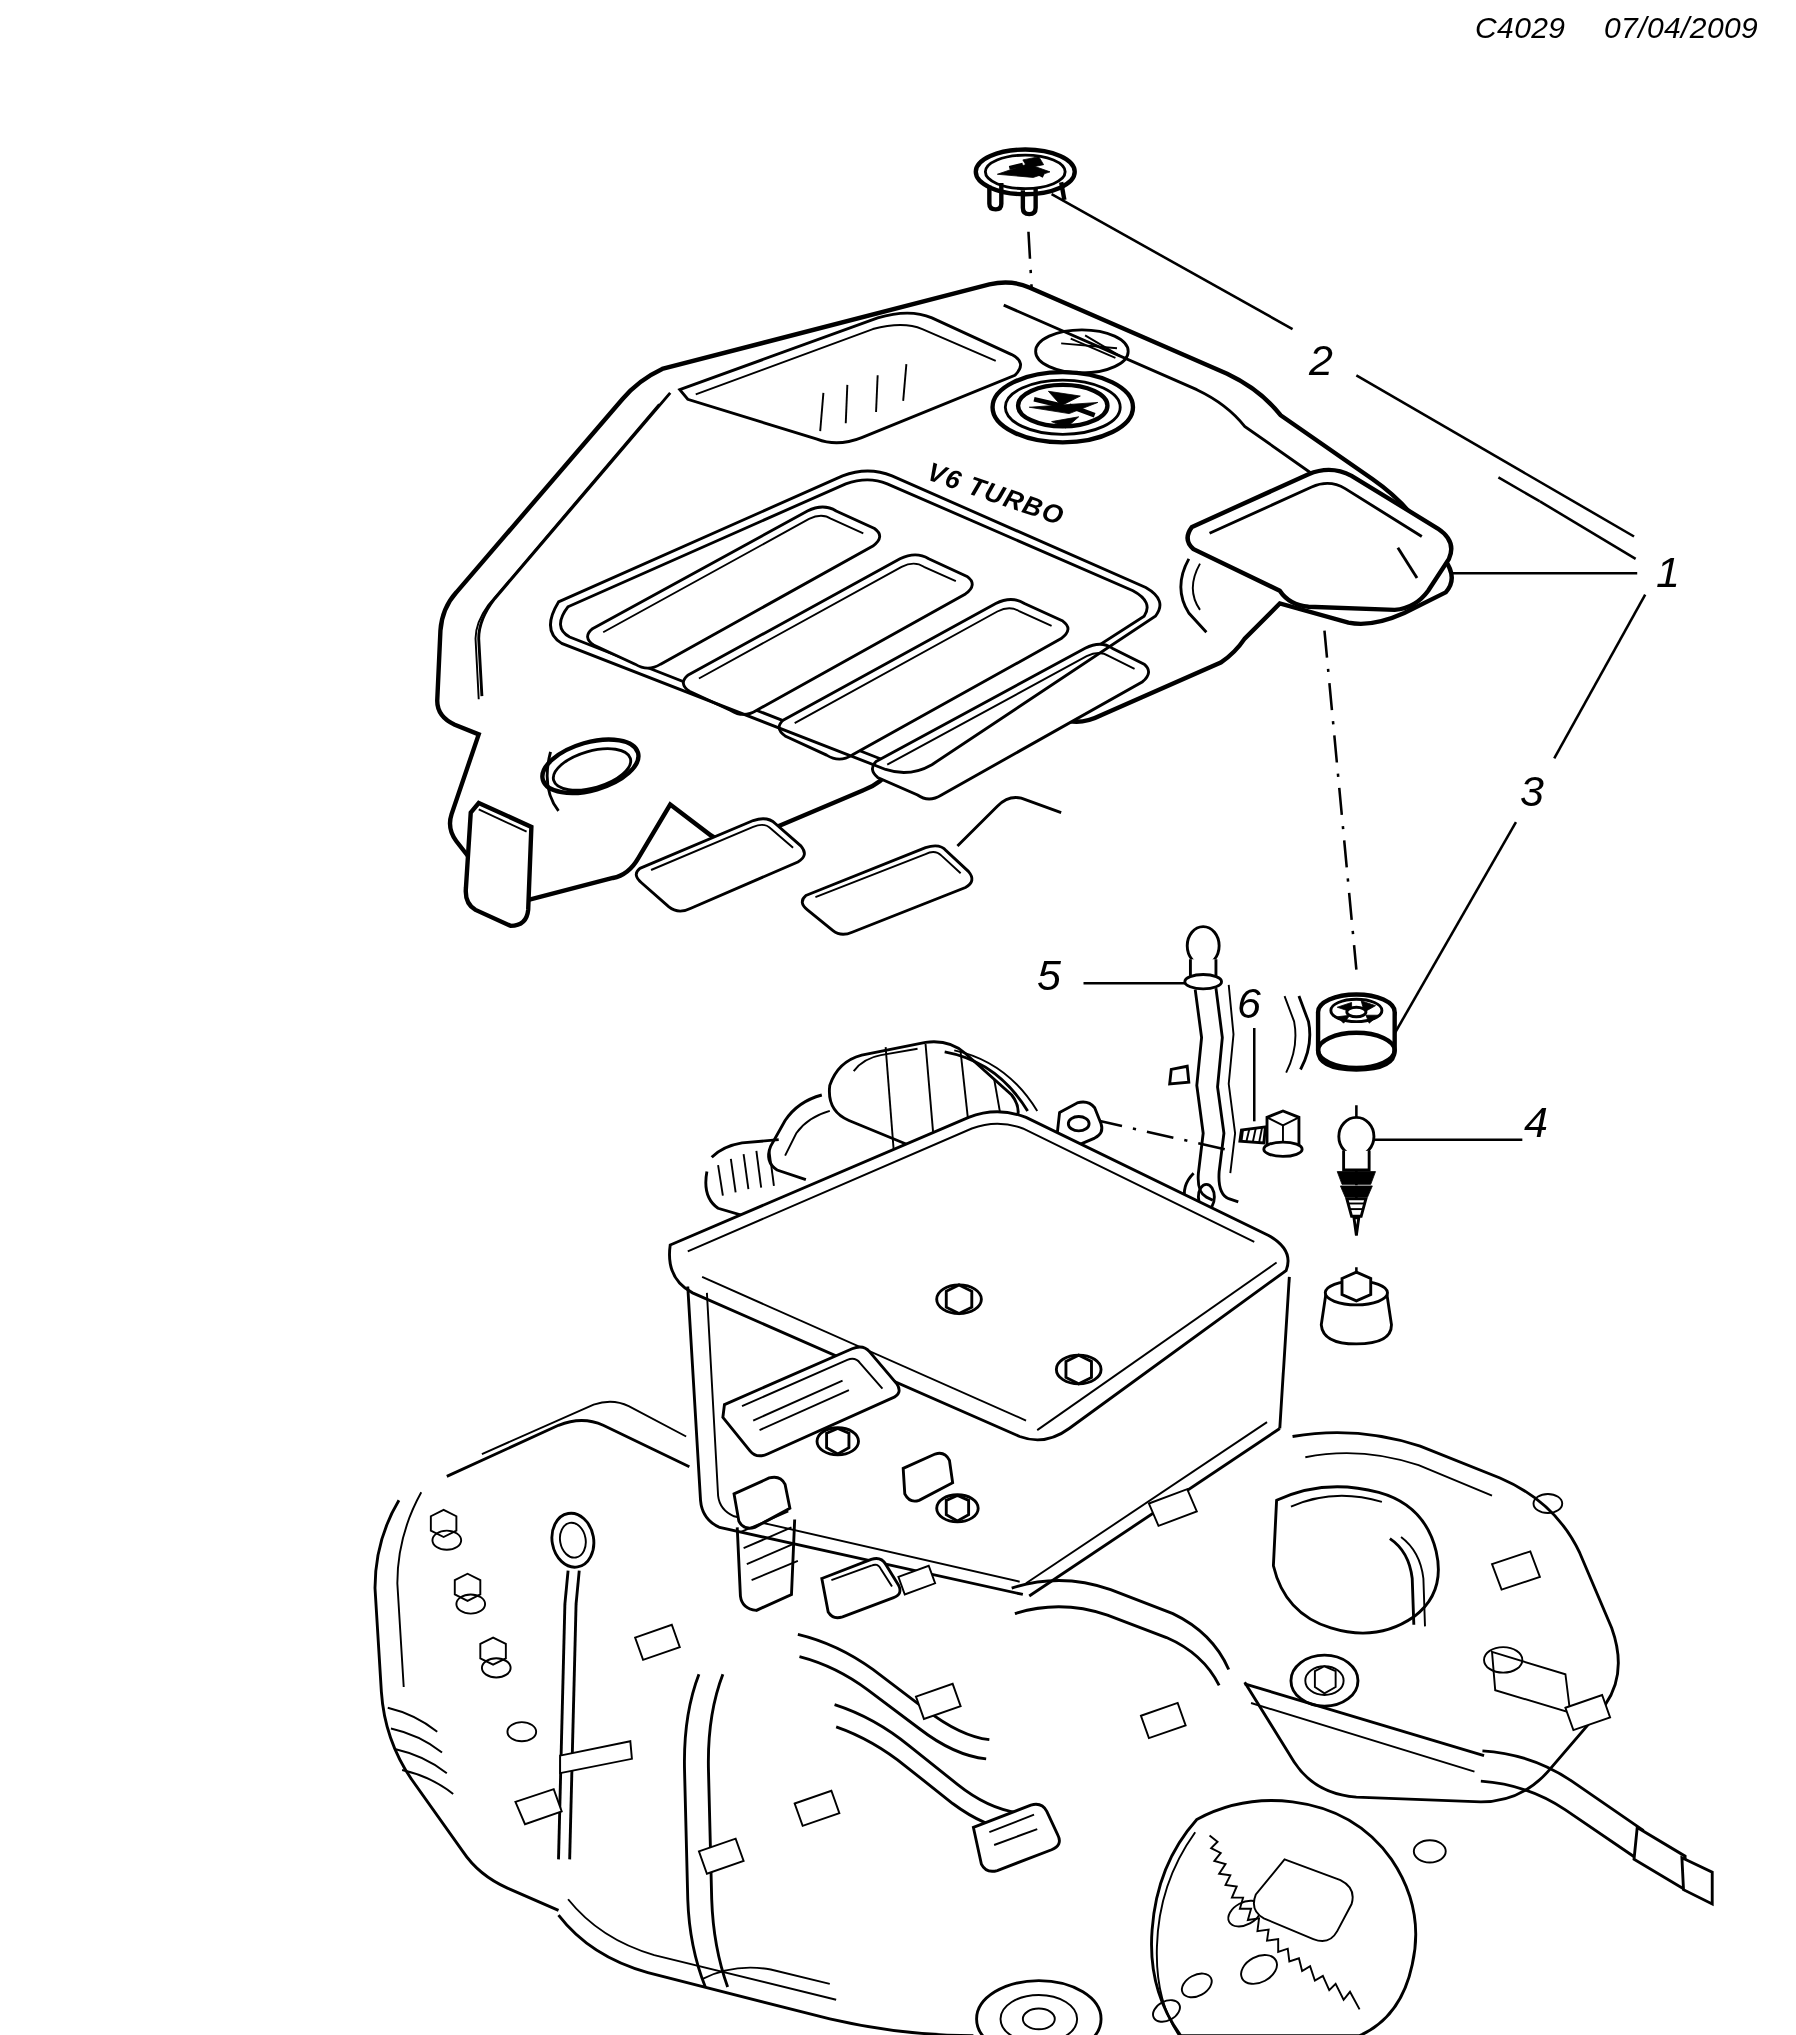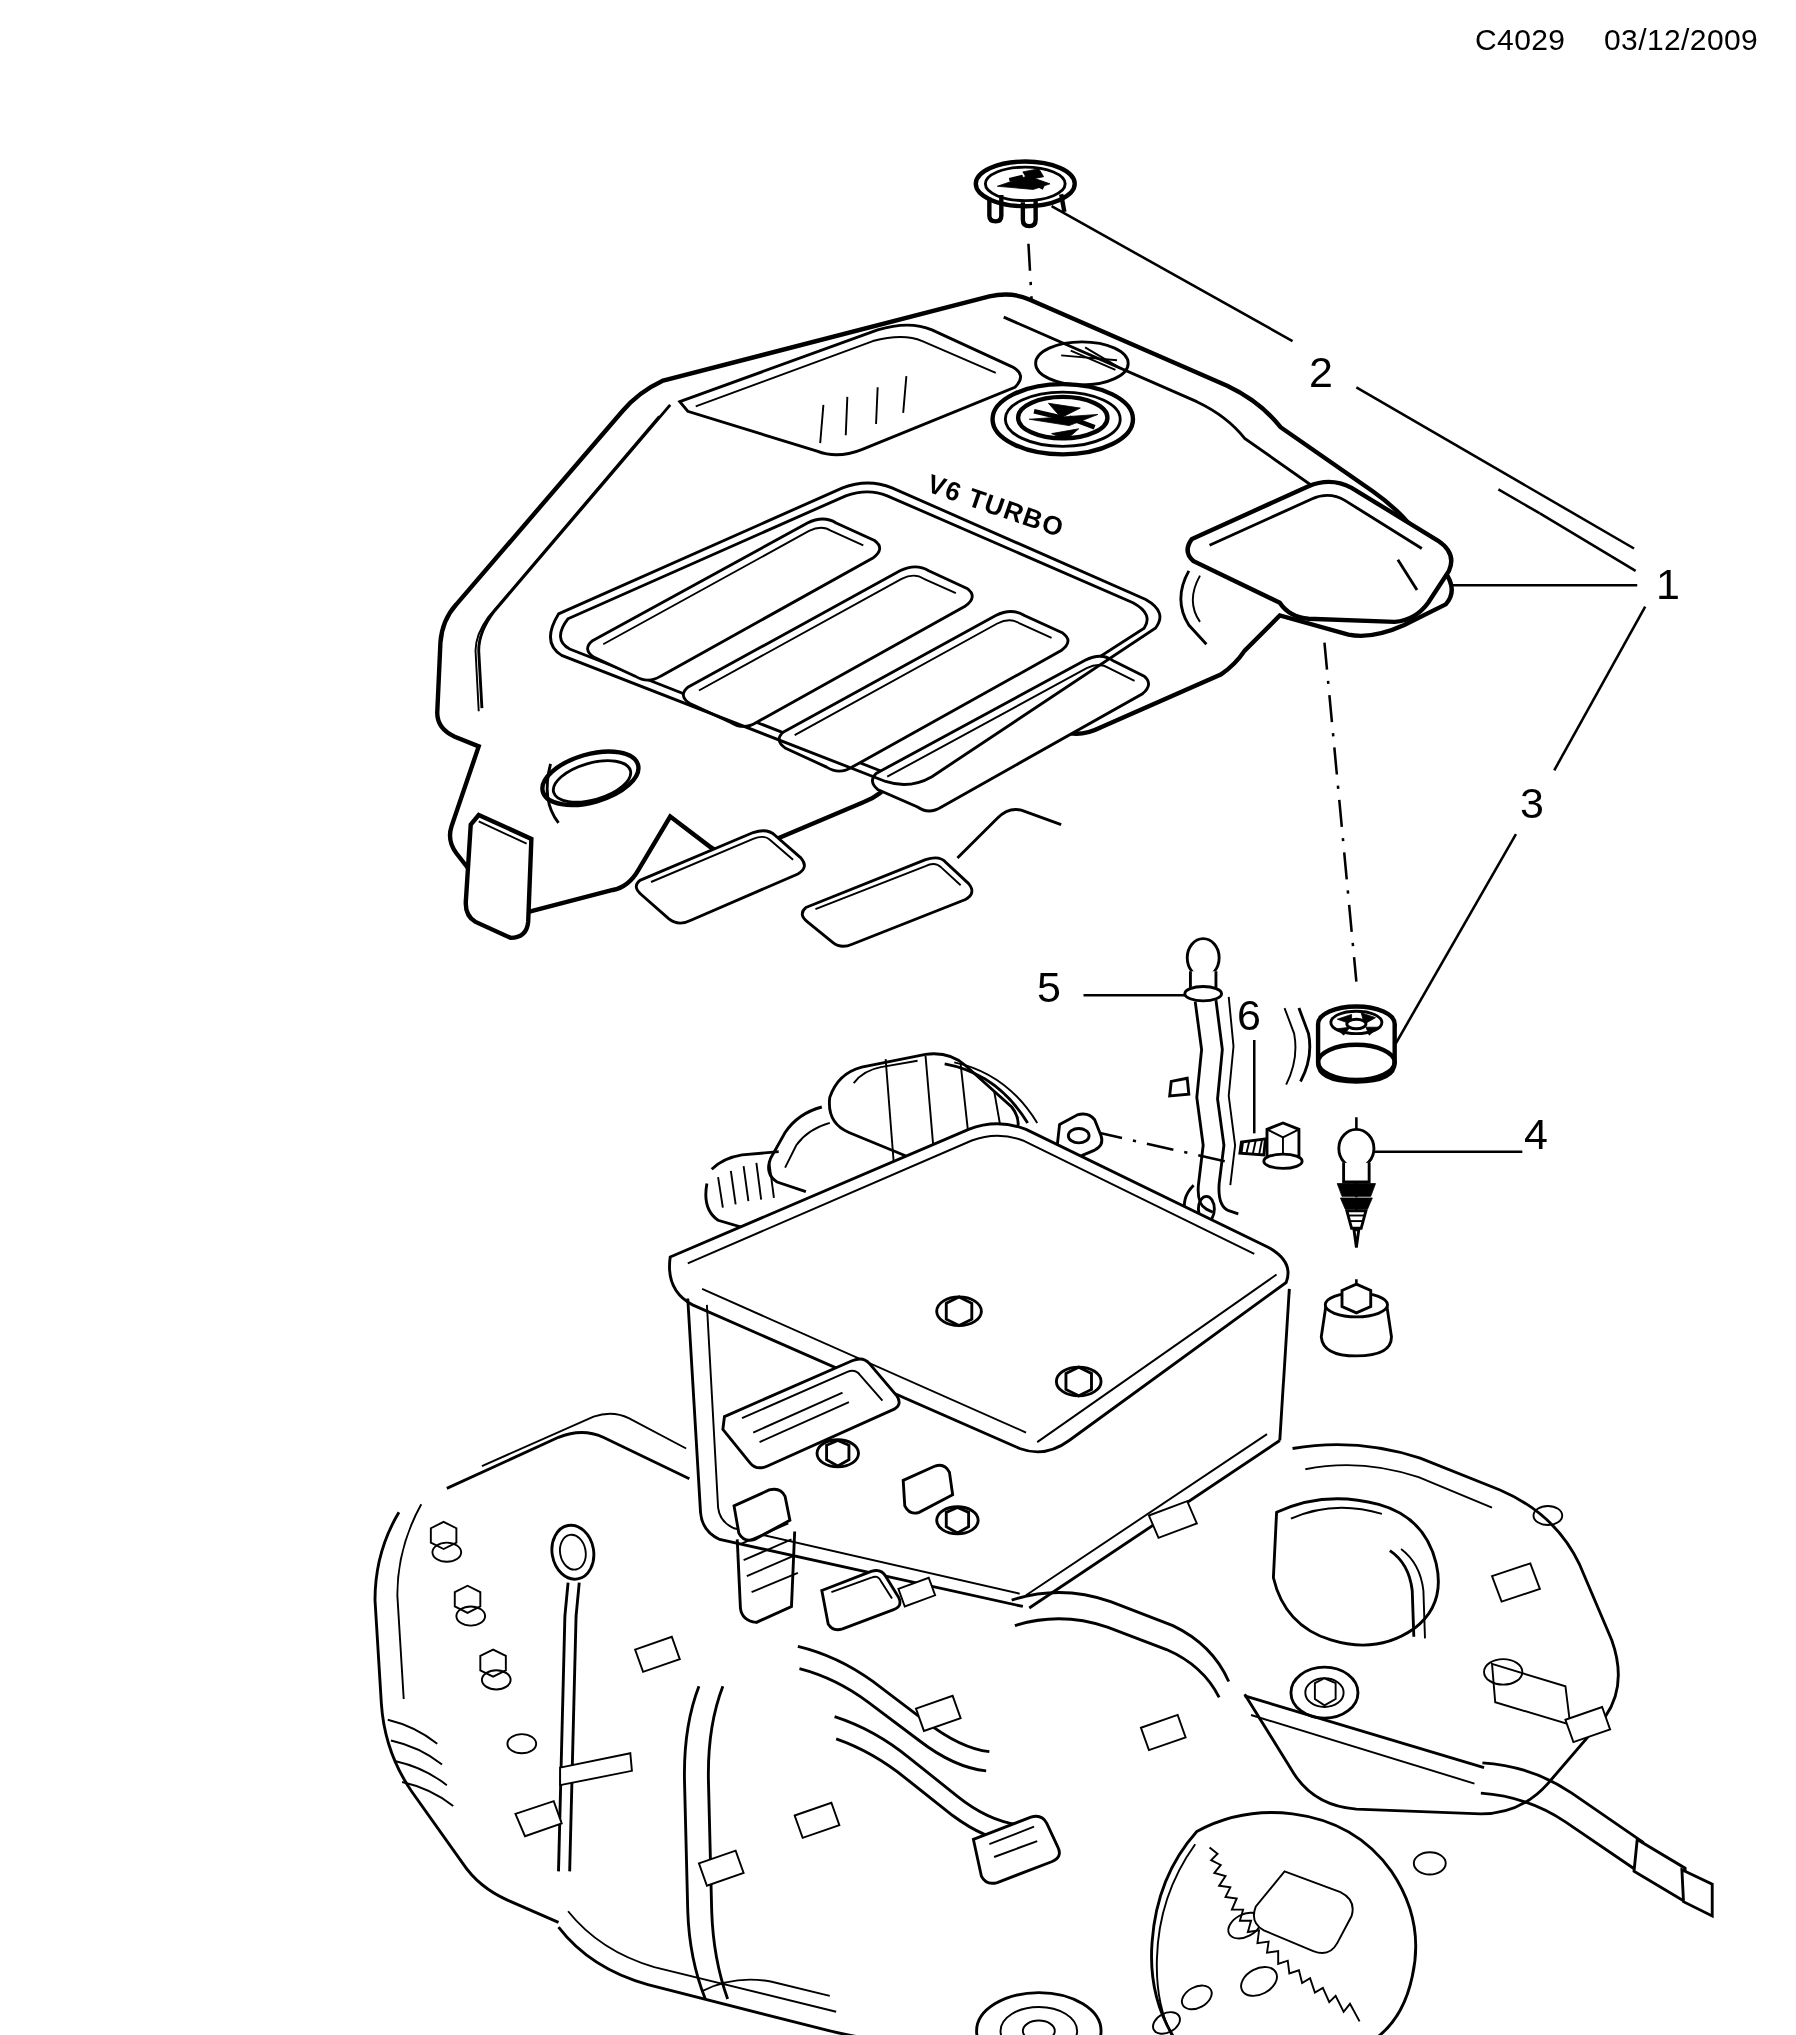--- a/index.html
+++ b/index.html
@@ -1,19 +1,19 @@
 <!DOCTYPE html>
 <html style="font-size:12.8px"><head>
 <meta charset="utf-8">
 <title>Engine Cover Parts Diagram</title>
 <style>
   html,body{margin:0;padding:0;background:#ffffff;}
   body{width:1796px;height:2036px;position:relative;overflow:hidden;
        font-family:"Liberation Sans","DejaVu Sans",sans-serif;color:#000;}
-  #sheet{position:absolute;left:0;top:12px;width:1796px;height:1768px;background:#fff;}
+  #sheet{position:absolute;left:0;top:0;width:1796px;height:1768px;background:#fff;font-style:italic;}
   .hdr{position:absolute;top:11.2px;font-size:30px;letter-spacing:0.4px;color:#000;white-space:nowrap;}
   #hdr-code{left:1475px;}
   #hdr-date{left:1604px;}
   .callout{position:absolute;font-size:43px;line-height:43px;color:#000;white-space:nowrap;}
   #co1{left:1656px;top:551px;}
   #co2{left:1309px;top:339px;}
   #co3{left:1520px;top:770px;}
   #co4{left:1524px;top:1101px;}
   #co5{left:1037px;top:954px;}
   #co6{left:1237px;top:982px;}
@@ -26,21 +26,21 @@
   .tv{stroke-width:2.4;fill:none;}
   .solidblk{fill:#000;stroke:#000;}
   .wfill{fill:#fff;}
 </style>
 </head>
 <body>
 
 <div id="sheet">
 
   <div class="hdr" id="hdr-code">C4029</div>
-  <div class="hdr" id="hdr-date">03/12/2009</div>
+  <div class="hdr" id="hdr-date">07/04/2009</div>
 
   <svg class="art" viewBox="0 0 2251 2551">
 
     <g class="ln lead">
 
       <path d="M1318 243 L1620 412"></path>
       <path d="M1700 470 L2048 672"></path>
 
       <path d="M1820 718 L2052 718"></path>
       <path d="M1750 622 L2050 700" opacity="0"></path>

